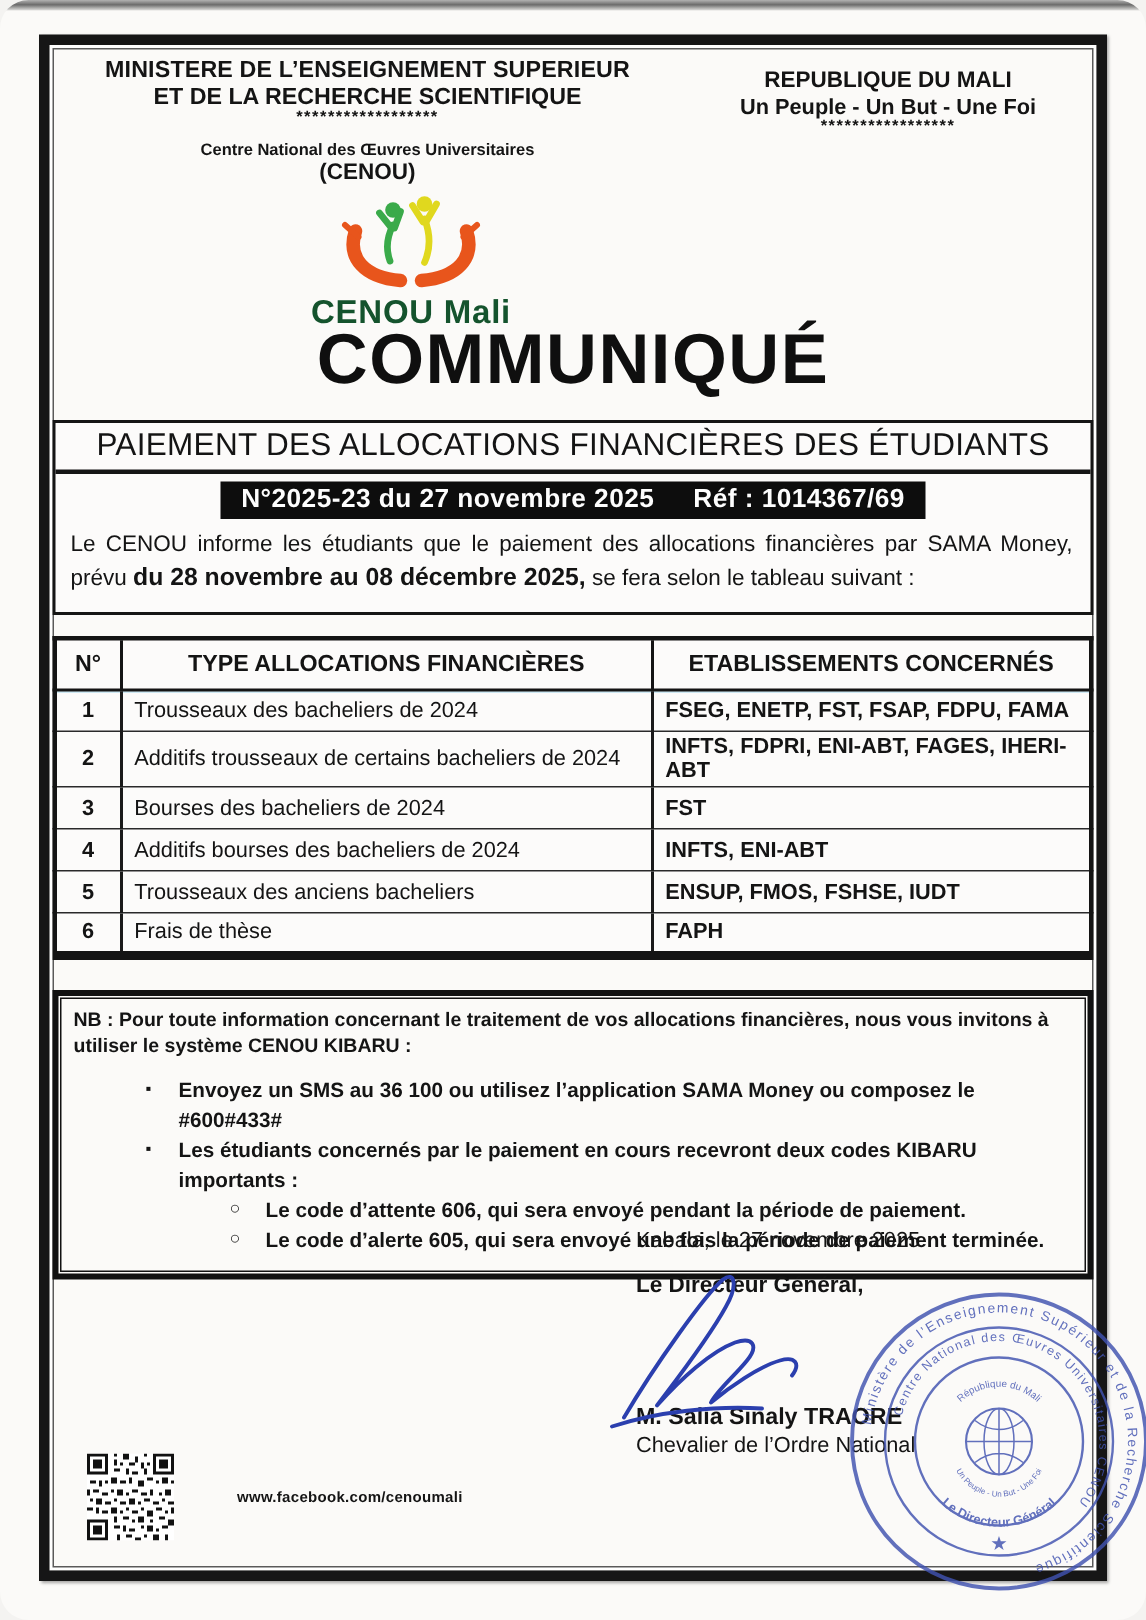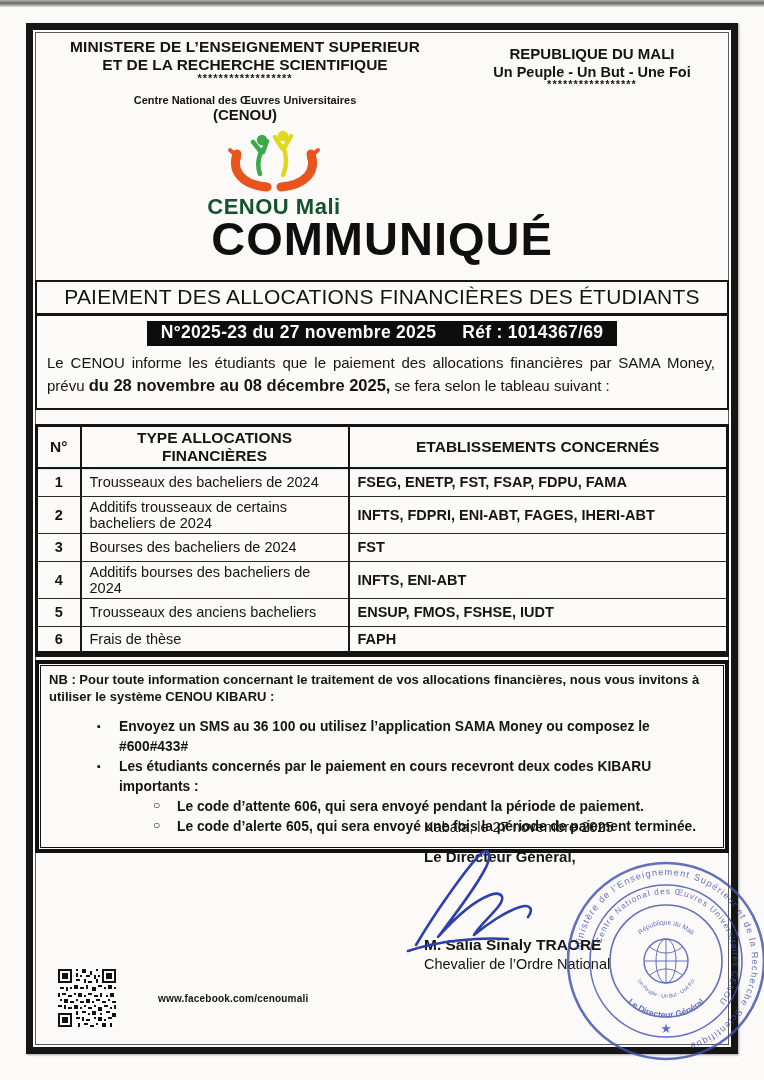--- a/index.html
+++ b/index.html
@@ -1,19 +1,19 @@
 <!DOCTYPE html>
 <html><head>
 <meta charset="utf-8">
 <style>
   * { margin:0; padding:0; box-sizing:border-box; }
   html,body { width:764px; height:1080px; background:#f4f3f1; }
   body { font-family:"Liberation Sans", sans-serif; color:#141414; position:relative; overflow:hidden; }
 
-  .page { position:absolute; inset:0; background:#fbfaf8; overflow:hidden; }
+  .page { position:absolute; inset:0; background:#fbfaf8; overflow:hidden;border-radius:19px; }
   .scan-edge-top { position:absolute; top:0; left:0; right:0; height:7px;
     background:linear-gradient(180deg,#9a9a9a 0%,#3c3c3c 45%,#d8d8d6 100%); opacity:.75; }
 
   .frame { position:absolute; left:26px; top:23px; width:712px; height:1031px;
     border:7px solid #161616;
     box-shadow: inset 0 0 0 2px #ffffff, inset 0 0 0 3px #5a5a5a, 1px 1px 2px rgba(0,0,0,.35); }
   .content { position:absolute; inset:3px; }
 
   
   .hdr-row { position:absolute; top:5px; left:14px; right:10px; display:flex; justify-content:space-between; }
@@ -46,21 +46,21 @@
   .refbar .gap { display:inline-block; width:26px; }
   .intro-par { font-size:15px; line-height:1.45; padding:6px 12px 10px 10px; text-align:justify; }
   .intro-par b { font-size:16.5px; }
 
   
   table.alloc { position:absolute; top:391px; left:-1px; right:-1px; width:calc(100% + 2px);
     border-collapse:collapse; border:3px solid #141414; border-bottom:6px solid #141414; background:#fcfbfa; }
   table.alloc th { border:2px solid #141414; font-size:15.5px; font-weight:bold; height:34px; padding:2px 6px; }
   table.alloc td { border:1px solid #2a2a2a; border-left:2px solid #1a1a1a; font-size:14.5px; height:28px; padding:2px 8px; vertical-align:middle; }
   table.alloc .c-num { width:44px; text-align:center; font-weight:bold; }
-  table.alloc .c-type { width:268px; }
+  table.alloc .c-type { width:354px; }
   table.alloc .c-etab { font-weight:bold; }
   table.alloc thead th { border-bottom:2px solid #141414; box-shadow:0 2px 0 #cfe9f3; }
 
   
   .nb-box { position:absolute; top:627px; left:-1px; right:-1px; border:4px solid #111; padding:1px; }
   .nb-inner { border:1px solid #111; padding:5px 8px 10px 8px; font-weight:bold; }
   .nb-head { font-size:13px; line-height:1.32; }
   .nb-list { margin-top:12px; }
   .nb-item { display:flex; font-size:13.8px; line-height:1.45; padding-left:48px; }
   .nb-item .mark { width:22px; flex:none; font-size:11px; padding-top:2px; }

